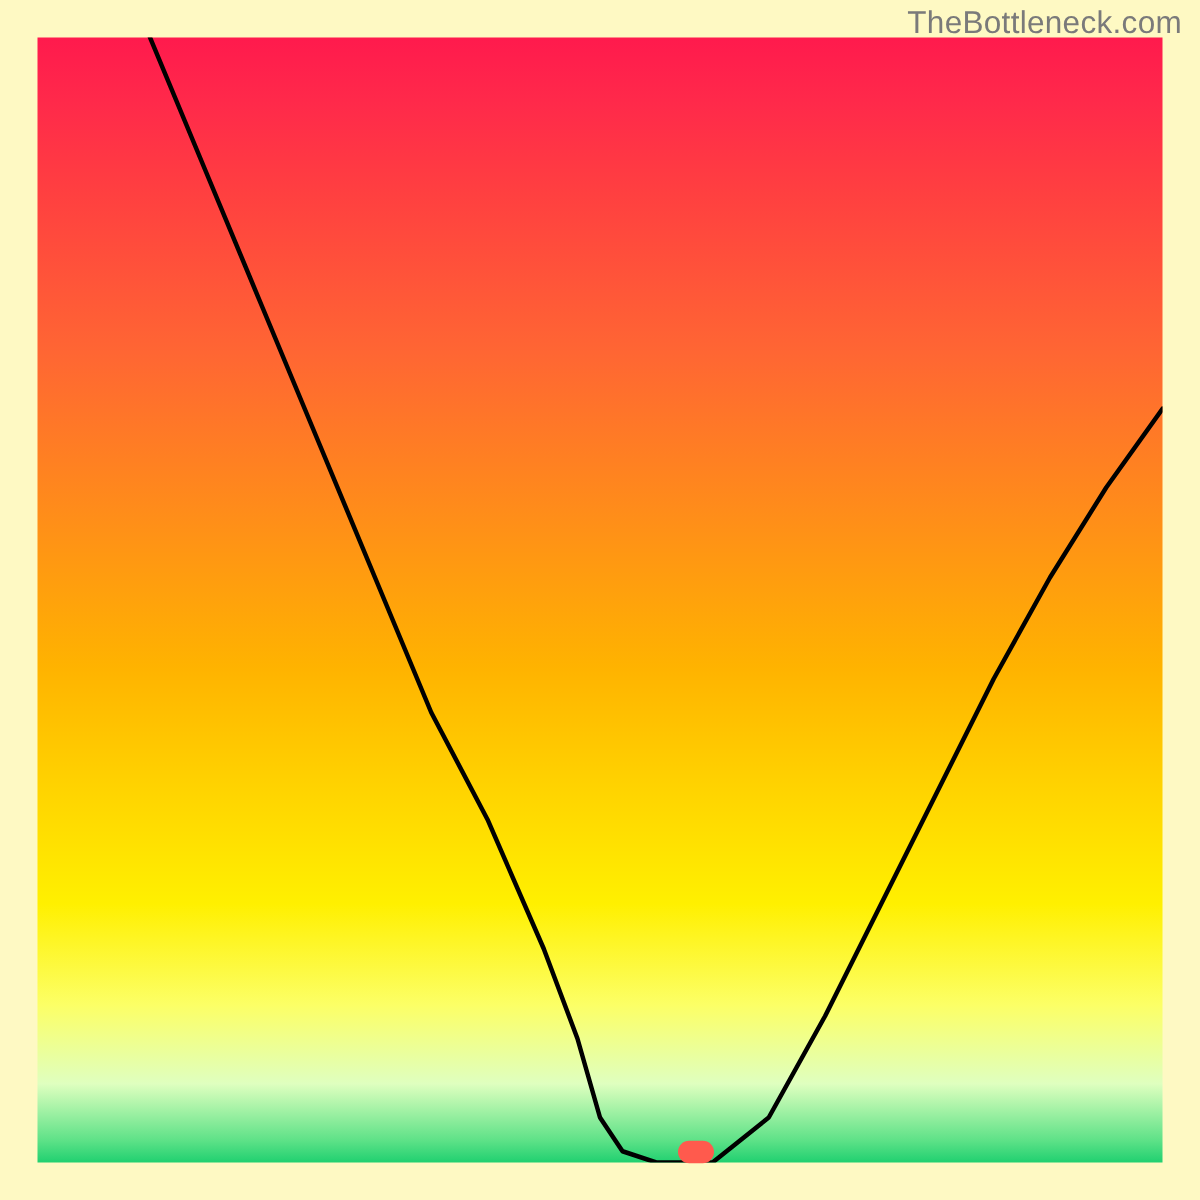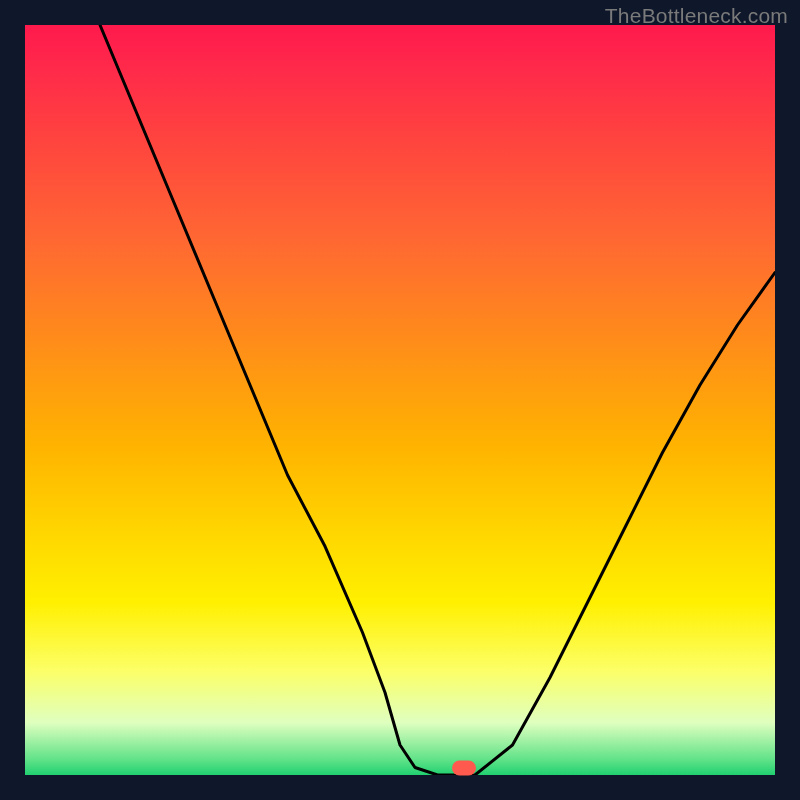--- a/index.html
+++ b/index.html
@@ -7,21 +7,21 @@
     padding: 0;
     width: 800px;
     height: 800px;
     overflow: hidden;
     font-family: Arial, Helvetica, sans-serif;
   }
   .chart-container {
     position: relative;
     width: 800px;
     height: 800px;
-    background: #0f172a;
+    background: #fef9c3;
     text-align: center;
   }
   .plot-area {
     position: absolute;
     left: 25px;
     top: 25px;
     width: 750px;
     height: 750px;
     background: linear-gradient(to bottom,
       #ff1a4d 0%,

